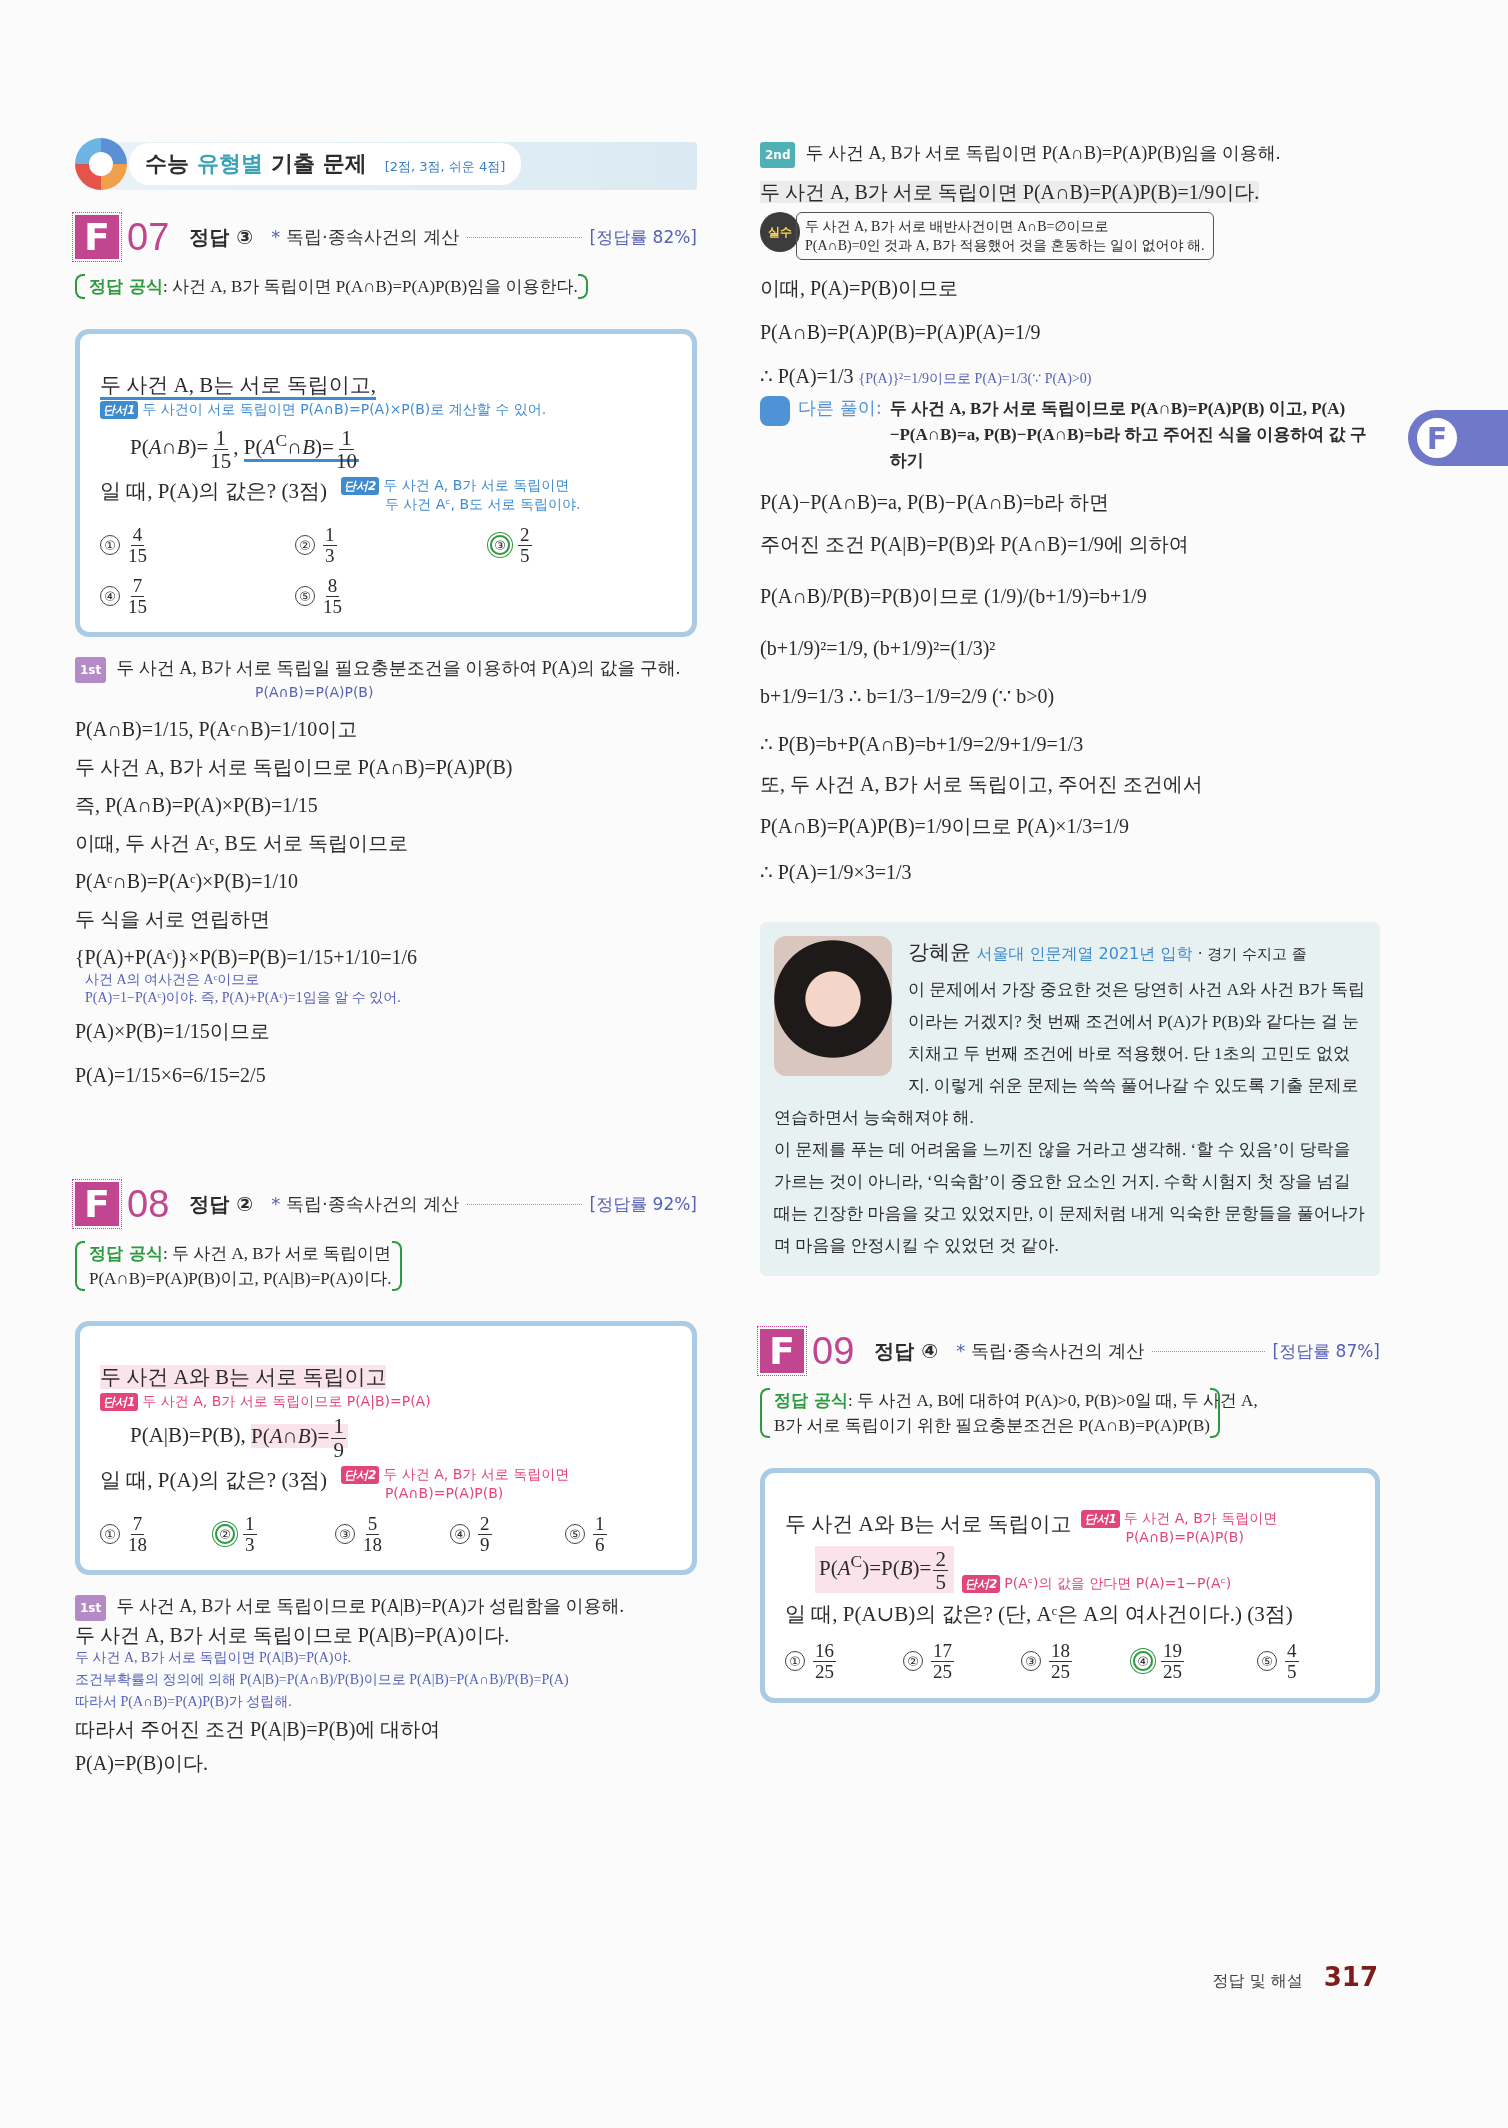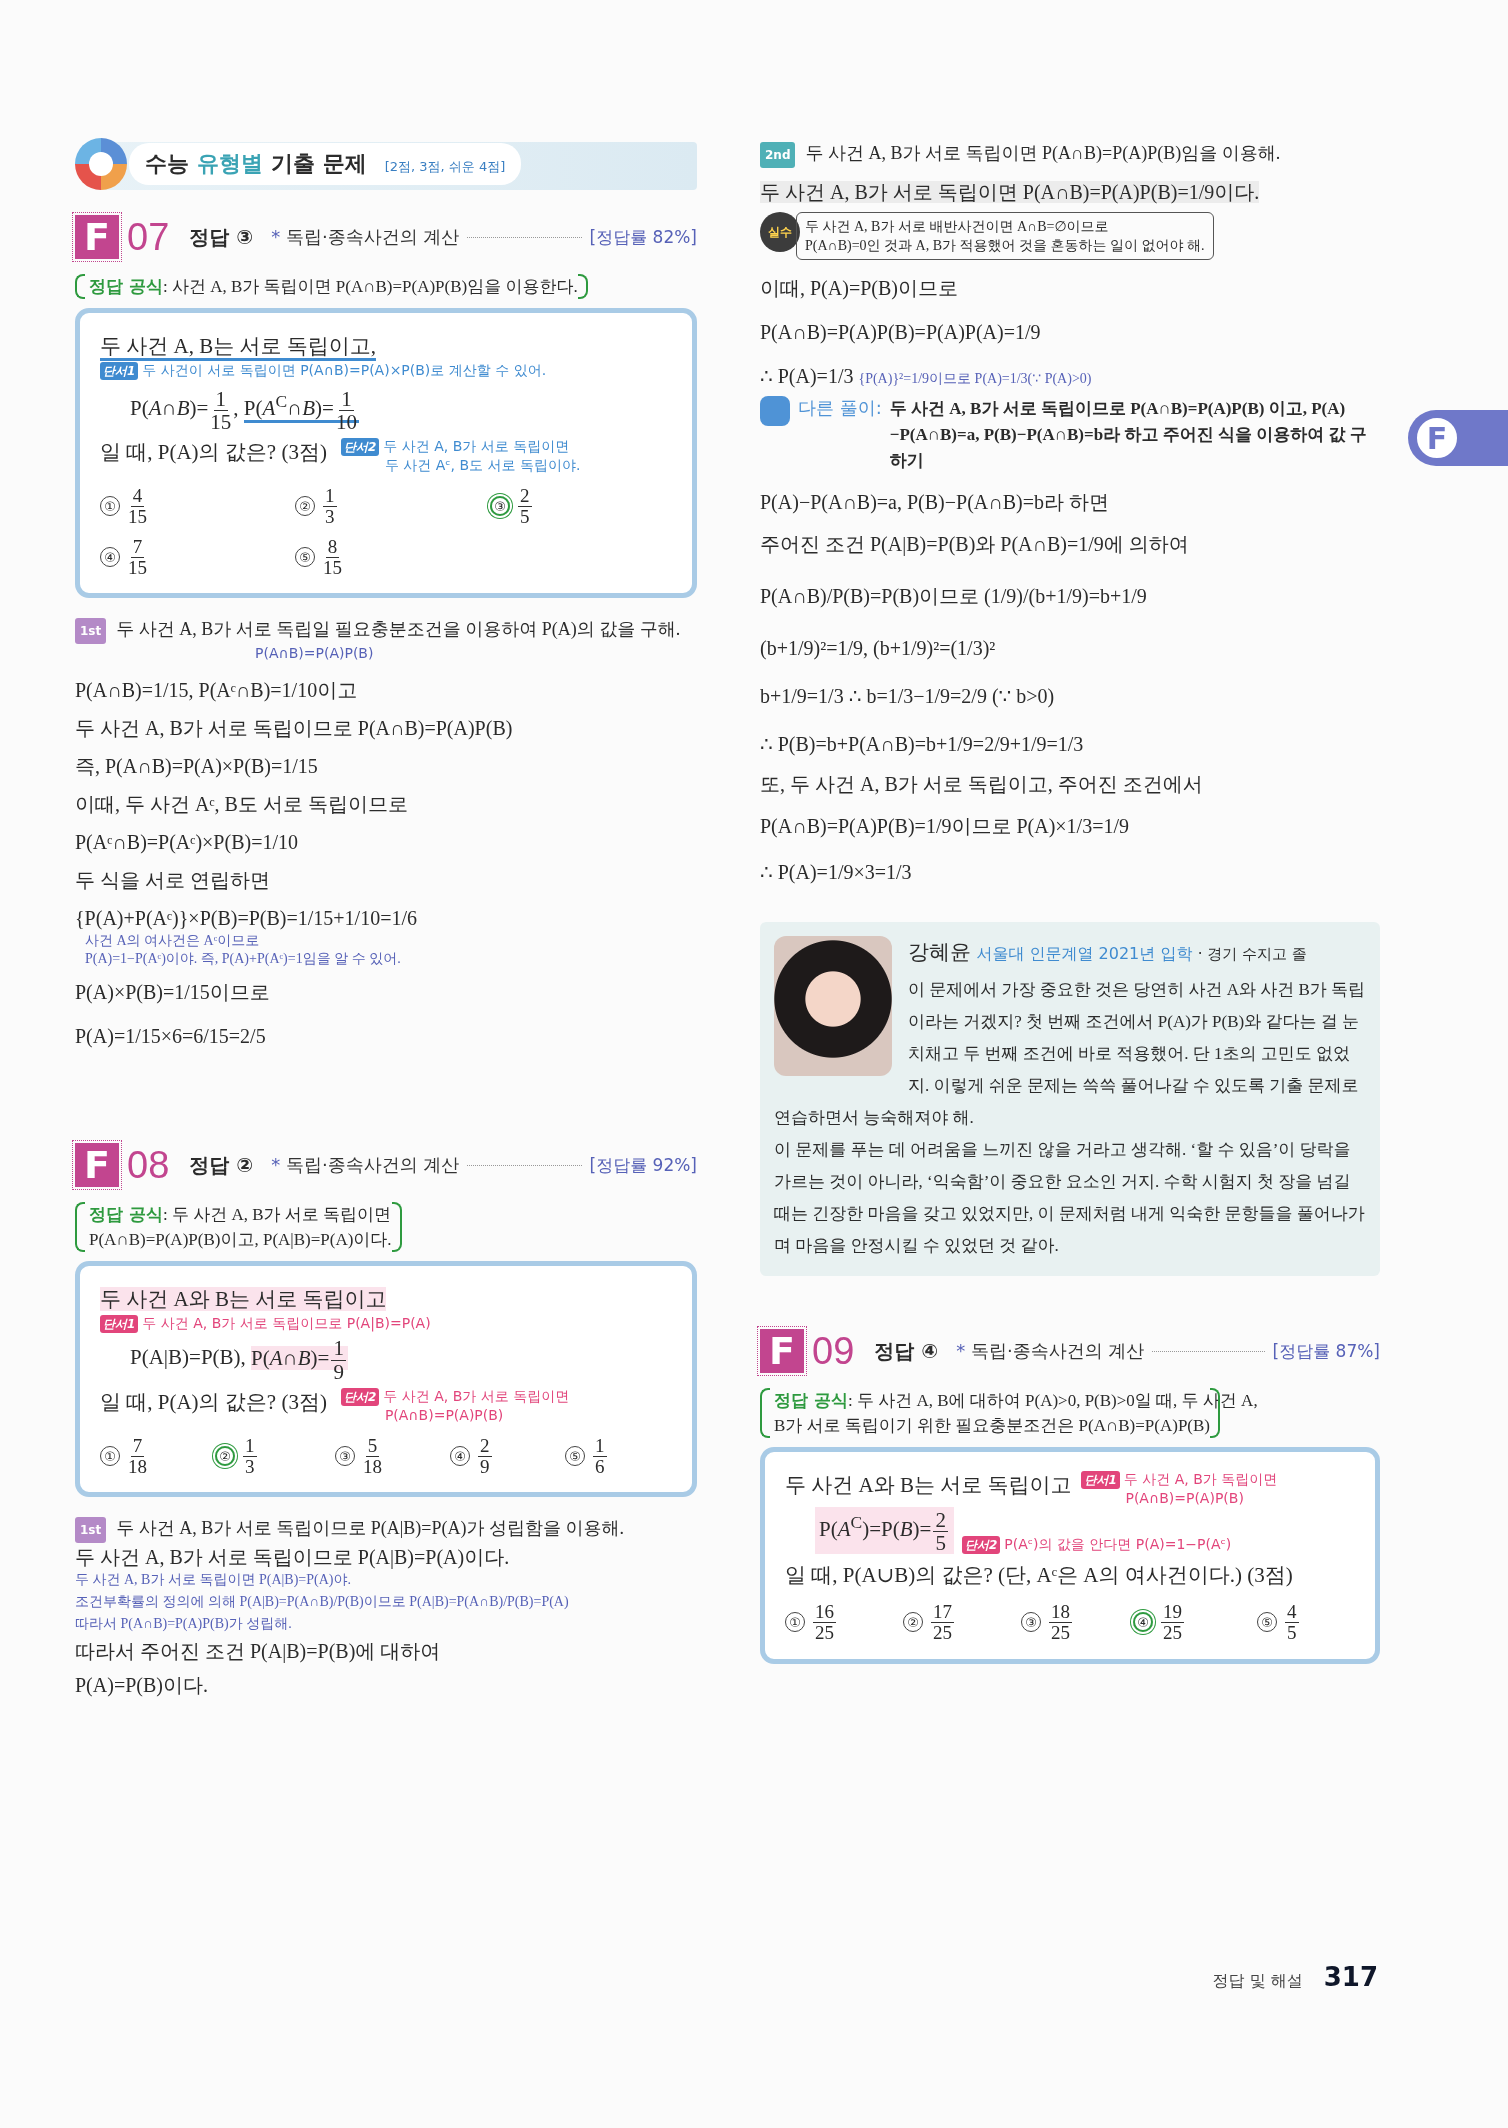--- a/index.html
+++ b/index.html
@@ -31,21 +31,21 @@
   .ph-tag .star { color: #5661b7; }
   .ph-dots { flex: 1; border-bottom: 1px dotted #999; margin: 0 8px; height: 1px; align-self: center; }
   .ph-rate { font-size: 17px; color: #5661b7; text-align: center; }
 
   .formula { margin-top: 12px; font-size: 17px; line-height: 24px; position: relative; padding: 0 14px; }
   .formula .g { color: #2e9a3f; font-weight: bold; }
   .formula::before, .formula::after { content: ""; position: absolute; top: 0; bottom: 0; width: 8px; border: 2px solid #2e9a3f; }
   .formula::before { left: 0; border-right: none; border-radius: 8px 0 0 8px; }
   .formula::after { right: auto; border-left: none; border-radius: 0 8px 8px 0; }
 
-  .qbox { margin-top: 9px; border: 5px solid #a9cbe6; border-radius: 14px; background: #fff; padding: 18px 20px 16px; position: relative; }
+  .qbox { margin-top: 30px; border: 5px solid #a9cbe6; border-radius: 14px; background: #fff; padding: 36px 20px 16px; position: relative; }
   .qline { font-size: 21px; line-height: 30px; }
   .ul-blue { border-bottom: 3px solid #3f8bd0; }
   .hint { font-size: 14px; color: #3f8bd0; line-height: 18px; }
   .hint-pink { color: #e2457b; }
   .hint-tag { display: inline-block; background: #3f8bd0; color: #fff; font-weight: bold; font-size: 12px; border-radius: 3px; padding: 0 3px; margin-right: 4px; font-style: italic; }
   .hint-pink .hint-tag { background: #e2457b; }
   .choices { display: flex; flex-wrap: wrap; margin-top: 12px; }
   .choice { display: flex; align-items: center; font-size: 19px; }
   .circ { display: inline-flex; width: 20px; height: 20px; border: 1px solid #444; border-radius: 50%; font-size: 13px; align-items: center; justify-content: center; margin-right: 6px; }
   .circ.sel { border: 2px solid #2e9a3f; box-shadow: 0 0 0 2px #fff, 0 0 0 3px #2e9a3f; }
@@ -73,21 +73,21 @@
   .avatar { float: left; width: 118px; height: 140px; border-radius: 12px; margin: 0 16px 6px 0; background: radial-gradient(circle at 50% 45%, #f4d6c8 0 28%, #1e1a1a 29% 60%, #d9c7bf 61%); }
   .rv-name { font-size: 21px; }
   .rv-school { color: #3f8bd0; font-size: 16px; }
   .rv-meta { font-size: 15px; }
 
   .side-tab { position: absolute; right: 0; top: 410px; width: 100px; height: 56px; background: #6f78c9; border-radius: 28px 0 0 28px; }
   .side-tab span { position: absolute; left: 6px; top: 5px; width: 46px; height: 46px; border-radius: 50%; background: #fff; border: 3px solid #6f78c9; color: #6f78c9; font-size: 30px; font-weight: bold; display: flex; align-items: center; justify-content: center; }
 
   .footer { position: absolute; right: 130px; top: 1962px; display: flex; align-items: baseline; gap: 21px; }
   .footer .lbl { font-size: 16px; color: #444; }
-  .footer .pg { font-size: 26px; font-weight: bold; color: #0f172a; }
+  .footer .pg { font-size: 26px; font-weight: bold; color: #7f1d1d; }
 </style>
 </head>
 <body>
 
 <div class="side-tab">
     <span>F</span>
   </div>
 
 <div class="col-left">
   <div class="banner">

